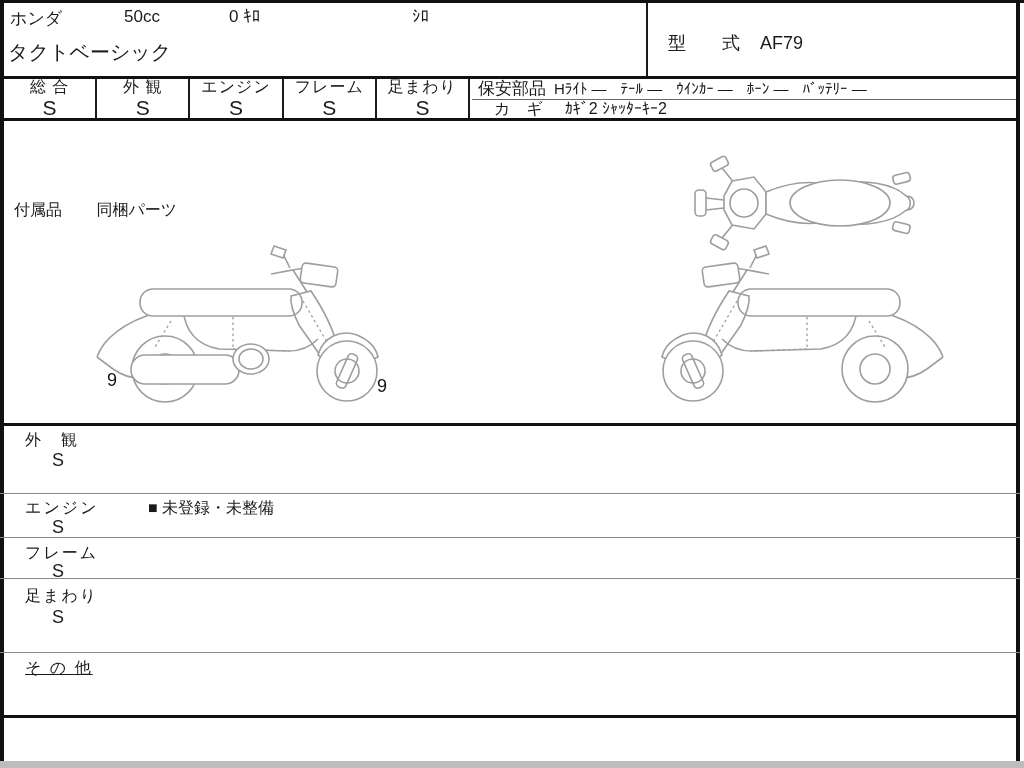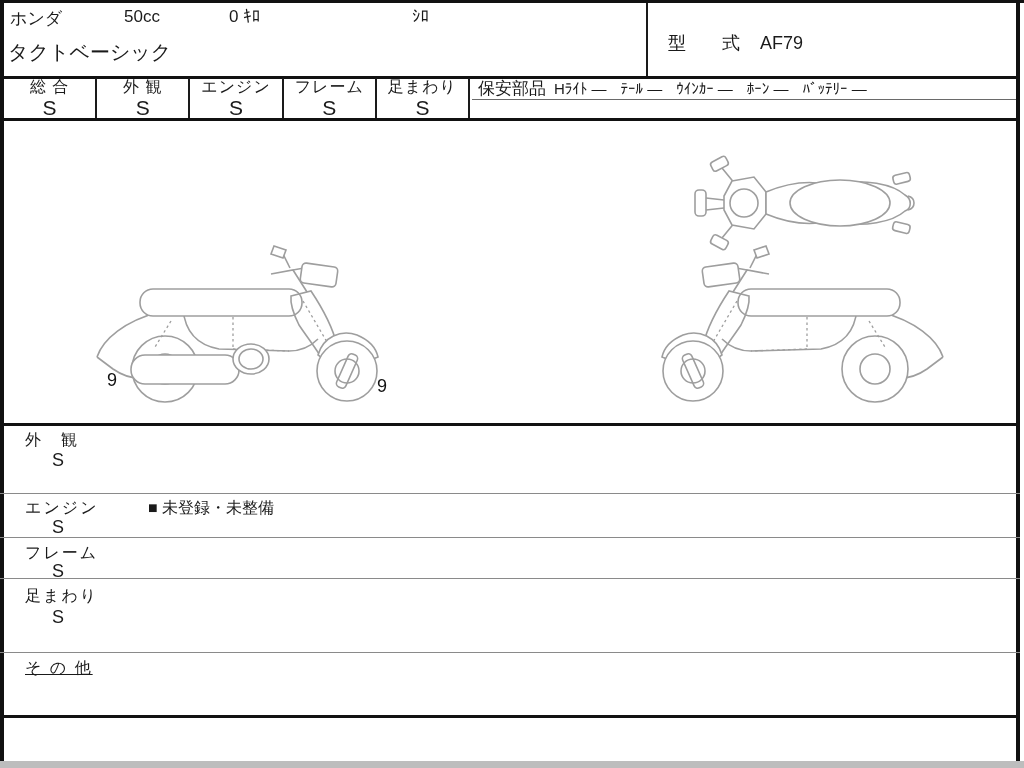--- a/index.html
+++ b/index.html
@@ -91,22 +91,30 @@
 
   <div class="safety-box">
     <div class="safety-row">
       <span class="slab">保安部品</span>
       <span class="sitem"><span>Hﾗｲﾄ</span> <span>―</span></span>
       <span class="sitem"><span>ﾃｰﾙ</span> <span>―</span></span>
       <span class="sitem"><span>ｳｲﾝｶｰ</span> <span>―</span></span>
       <span class="sitem"><span>ﾎｰﾝ</span> <span>―</span></span>
       <span class="sitem"><span>ﾊﾞｯﾃﾘｰ</span> <span>―</span></span>
     </div>
-  </div>
-
+    <div class="keys-row">
+      <span style="margin-left:22px;">カ　ギ</span>
+      <span style="margin-left:22px;">ｶｷﾞ2 ｼｬｯﾀｰｷｰ2</span>
+    </div>
+  </div>
+
+  <div class="misc-text" style="left:14px;top:200px;">
+    <span>付属品</span>
+    <span style="margin-left:30px;">同梱パーツ</span>
+  </div>
 
   <svg width="0" height="0" style="position:absolute">
     <defs>
       <g id="scooter-side">
 
         <path class="sketch" d="M12,112 C18,94 40,76 74,67 L98,64"></path>
         <path class="sketch" d="M12,112 L28,124 C38,131 50,134 60,133"></path>
 
         <path class="sketch" d="M98,64 C100,86 112,100 134,104 L204,106 C216,106 226,101 233,94"></path>
 

